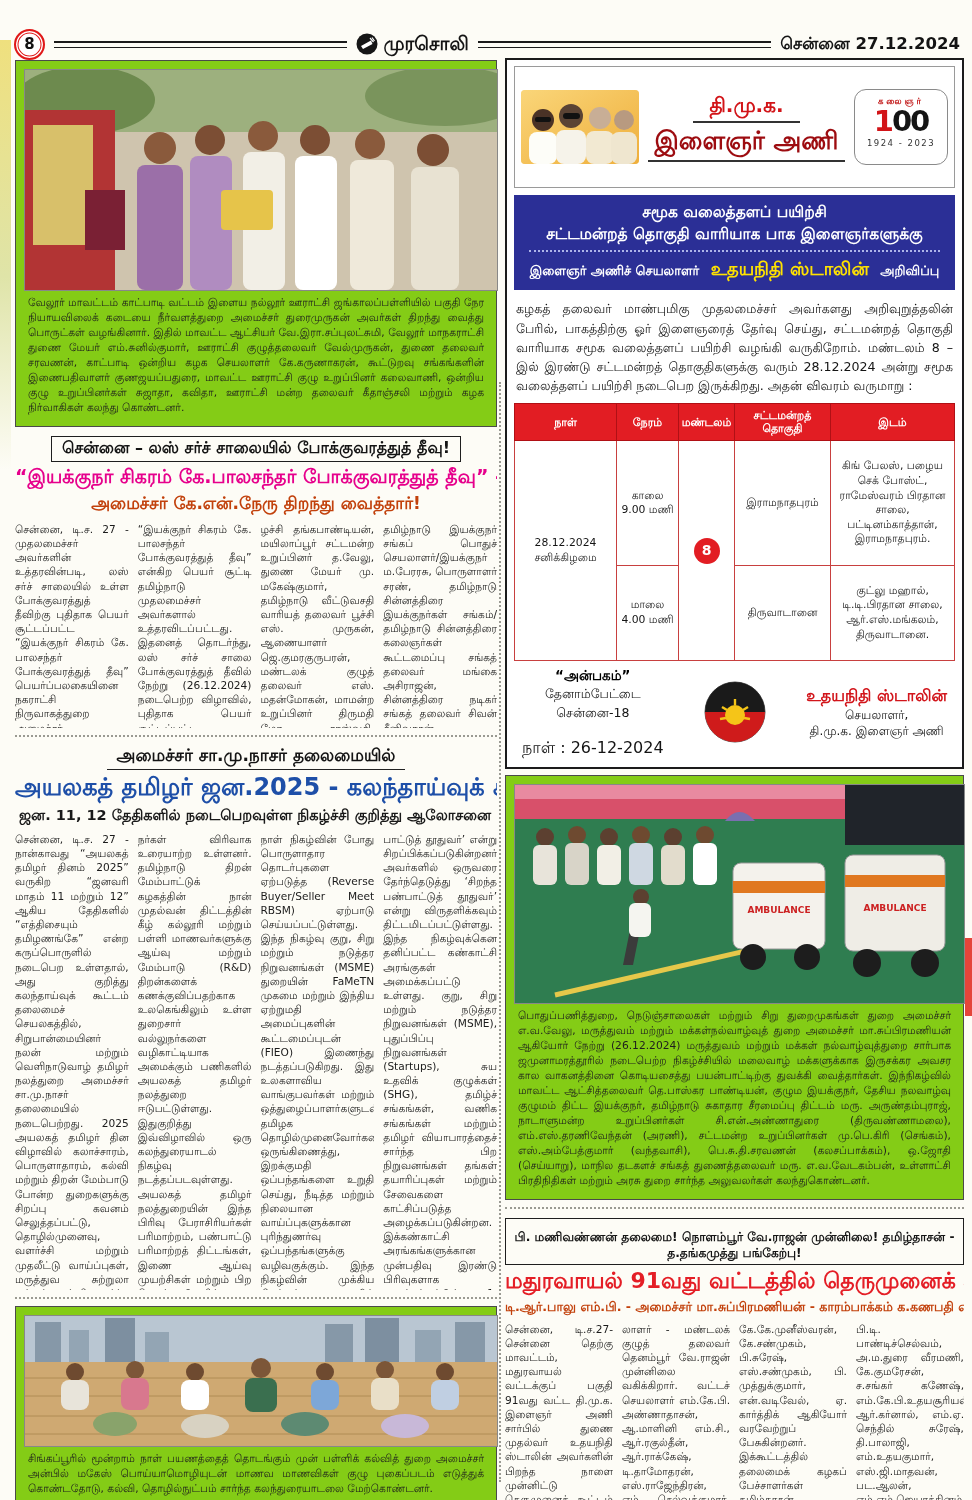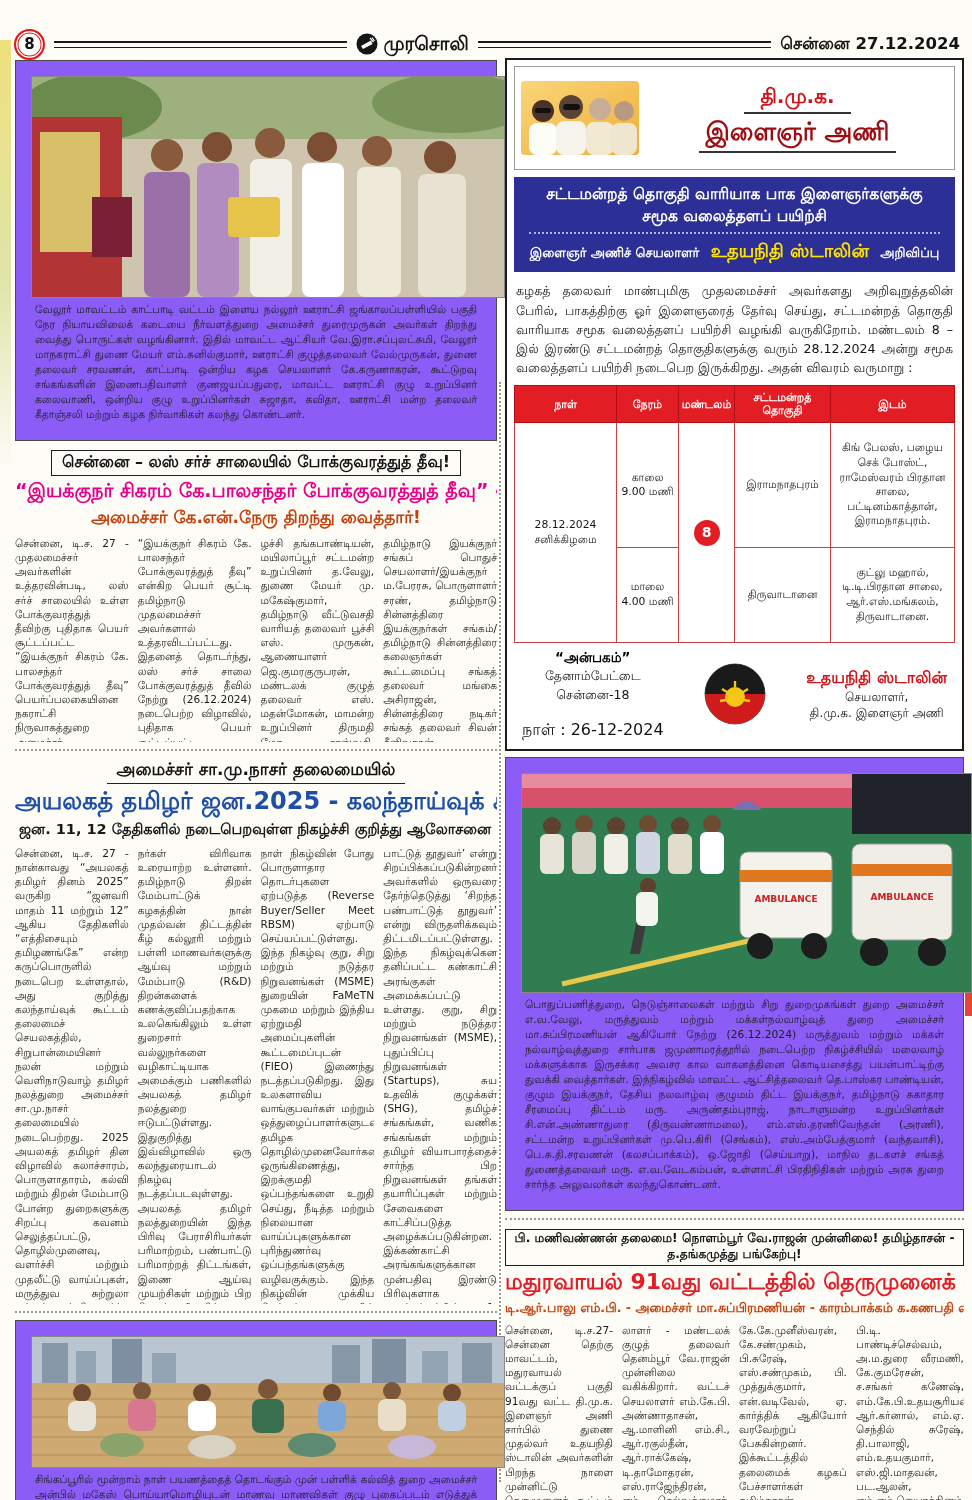--- a/index.html
+++ b/index.html
@@ -13,44 +13,44 @@
   .pgnum{width:27px;height:27px;border:2px solid #e01818;border-radius:50%;display:flex;align-items:center;justify-content:center;box-shadow:inset 0 0 0 1.5px #fff,inset 0 0 0 2.5px #e01818;font-weight:bold;font-size:15px;color:#111;background:#fff;flex:0 0 auto;}
   .rule{flex:1;height:4px;border-top:2px solid #1b1b1b;border-bottom:1px solid #1b1b1b;}
   .mh{display:flex;align-items:center;gap:5px;flex:0 0 auto;}
   .mh-title{font-weight:bold;font-size:19px;}
   .hdate{font-weight:bold;font-size:16.5px;flex:0 0 auto;}
 
   .col-l{position:absolute;left:15px;top:60px;width:482px;}
   .col-r{position:absolute;left:505px;top:58px;width:459px;}
   .vdot{position:absolute;left:499px;top:382px;height:1100px;border-left:2px dotted #9a9a92;}
 
-  .photo-box{border:1.5px solid #4a4a4a;padding:15px;background:#8b5cf6;}
+  .photo-box{border:1.5px solid #4a4a4a;padding:8px;background:#84cc16;}
   .photo-frame{display:block;border:1px solid #888;}
   .caption{font-size:10.7px;line-height:1.4;text-align:justify;padding:5px 4px 2px;color:#1d1d1d;}
 
   .strap{text-align:center;margin:9px 0 3px;}
   .strap .inner{display:inline-block;border:1.5px solid #1e1e1e;padding:1px 10px 2px;font-weight:bold;font-size:16px;}
-  .strap3 .inner{font-size:12.2px;padding:1px 6px 2px;border-width:1px;}
+  .strap3 .inner{font-size:12.2px;padding:11px 6px 2px;border-width:1px;}
   .hl{font-weight:800;text-align:center;white-space:nowrap;overflow:hidden;}
   .hl-pink{color:#e6008c;font-size:19px;margin:3px 0;}
   .hl-blue{color:#1e4fa8;font-size:24px;margin:3px 0;}
   .hl-red3{color:#e41e26;font-size:22px;margin:3px 0;}
   .hl-sub{color:#c2410c;font-weight:bold;text-align:center;white-space:nowrap;overflow:hidden;}
   .sub1{font-size:17px;margin:2px 0 7px;}
   .sub2{font-size:14.5px;margin:2px 4px 7px;color:#191919;}
   .sub3{font-size:12.6px;margin:2px 0 6px;}
 
   .cols{display:flex;gap:9px;}
   .cols .c{flex:1 1 0;font-size:10.6px;line-height:1.34;text-align:justify;overflow:hidden;color:#1b1b1b;}
   .h1b{height:206px;} .h2b{height:458px;} .h3b{height:212px;}
   .hdot{border:0;border-top:2px dotted #9a9a92;margin:7px 0;}
 
   
   .dmk{border:2px solid #1b1b1b;background:#fff;padding:6px 7px 7px;}
-  .banner{border:1.5px solid #9a9a9a;display:flex;align-items:center;gap:8px;padding:7px 6px;height:88px;}
+  .banner{border:1.5px solid #9a9a9a;display:flex;align-items:center;gap:8px;padding:16px 6px;height:88px;}
   .banner-c{flex:1;text-align:center;}
   .party{display:inline-block;color:#d21418;font-weight:800;font-size:20px;border-bottom:2.5px solid #333;padding:0 16px 2px;}
   .wing{display:inline-block;color:#9d0c10;font-weight:800;font-size:25px;border-bottom:2.5px solid #333;padding:3px 6px 2px;}
   .k100{flex:0 0 auto;width:94px;height:76px;border:1.5px solid #8a8a8a;border-radius:12px;text-align:center;padding-top:6px;box-sizing:border-box;background:#fff;}
   .k100 .kt{font-size:8.5px;letter-spacing:3px;color:#c21a1a;font-weight:bold;}
   .k100 .kn{font-weight:800;font-size:29px;line-height:1;letter-spacing:-2px;}
   .k100 .kn .n1{color:#d21418;} .k100 .kn .n2{color:#141414;}
   .k100 .ky{font-size:8.5px;letter-spacing:1.5px;color:#333;margin-top:2px;}
 
   .bluebox{background:#2b2f96;color:#fff;text-align:center;margin-top:7px;padding:7px 5px 8px;}
@@ -222,25 +222,30 @@
             <rect x="42" y="23" width="17" height="6" rx="3" fill="#111"></rect>
           <circle cx="79" cy="28" r="11" fill="#c8ae96"></circle>
             <rect x="65" y="41" width="28" height="33" rx="8" fill="#f2e9d2"></rect>
           <circle cx="103" cy="30" r="10" fill="#b89a80"></circle>
             <rect x="90" y="42" width="26" height="32" rx="8" fill="#efe6cf"></rect>
         </svg>
         <div class="banner-c">
           <div><span class="party">தி.மு.க.</span></div>
           <div><span class="wing">இளைஞர் அணி</span></div>
         </div>
+        <div class="k100">
+          <div class="kt">கலைஞர்</div>
+          <div class="kn"><span class="n1">1</span><span class="n2">00</span></div>
+          <div class="ky">1924 - 2023</div>
+        </div>
       </div>
 
       <div class="bluebox">
+        <div class="bt">சமூக வலைத்தளப் பயிற்சி</div>
         <div class="bt">சட்டமன்றத் தொகுதி வாரியாக பாக இளைஞர்களுக்கு</div>
-        <div class="bt">சமூக வலைத்தளப் பயிற்சி</div>
         <hr class="bdots">
         <div class="bsub">
           <span>இளைஞர் அணிச் செயலாளர்</span>
           <span class="bname">உதயநிதி ஸ்டாலின்</span>
           <span>அறிவிப்பு</span>
         </div>
       </div>
 
       <div class="dmk-body">கழகத் தலைவர் மாண்புமிகு முதலமைச்சர் அவர்களது அறிவுறுத்தலின் பேரில், பாகத்திற்கு ஓர் இளைஞரைத் தேர்வு செய்து, சட்டமன்றத் தொகுதி வாரியாக சமூக வலைத்தளப் பயிற்சி வழங்கி வருகிறோம். மண்டலம் 8 – இல் இரண்டு சட்டமன்றத் தொகுதிகளுக்கு வரும் 28.12.2024 அன்று சமூக வலைத்தளப் பயிற்சி நடைபெற இருக்கிறது. அதன் விவரம் வருமாறு :</div>
 

